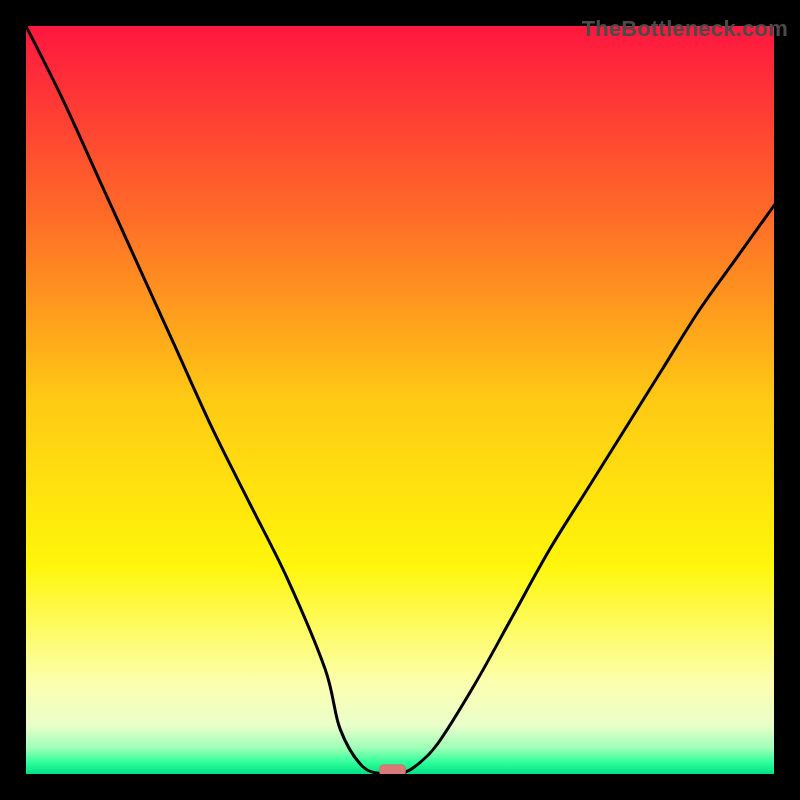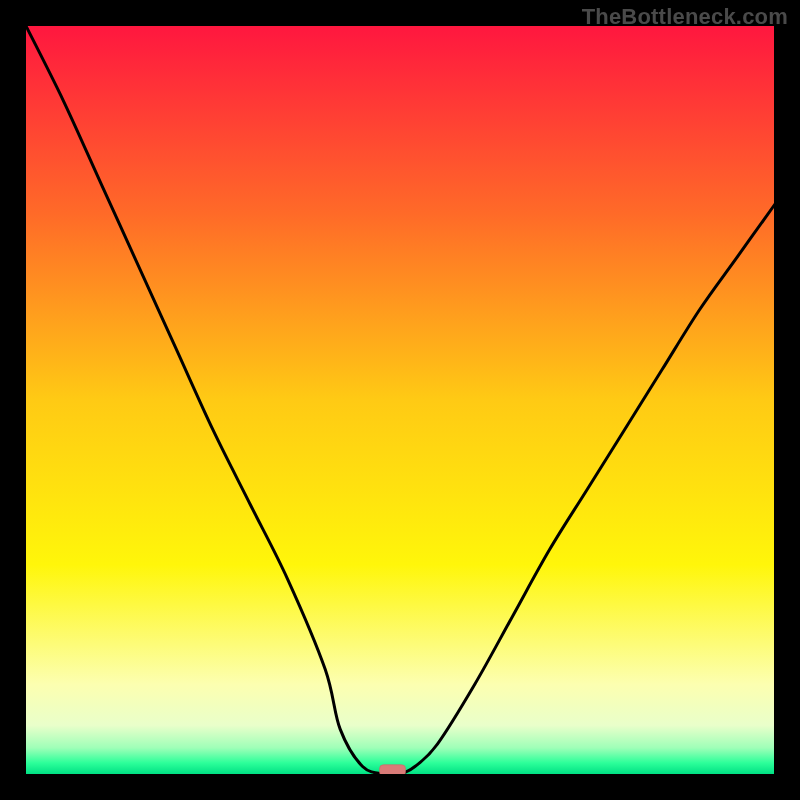--- a/index.html
+++ b/index.html
@@ -7,21 +7,21 @@
     padding: 0;
     width: 800px;
     height: 800px;
     background: #000;
     font-family: Arial, Helvetica, sans-serif;
     overflow: hidden;
     position: relative;
   }
   .watermark {
     position: absolute;
-    top: 4px;
+    top: 16px;
     right: 12px;
     color: #4a4a4a;
     font-size: 22px;
     font-weight: bold;
     z-index: 10;
     letter-spacing: 0.2px;
   }
   .plot-area {
     position: absolute;
     left: 26px;

